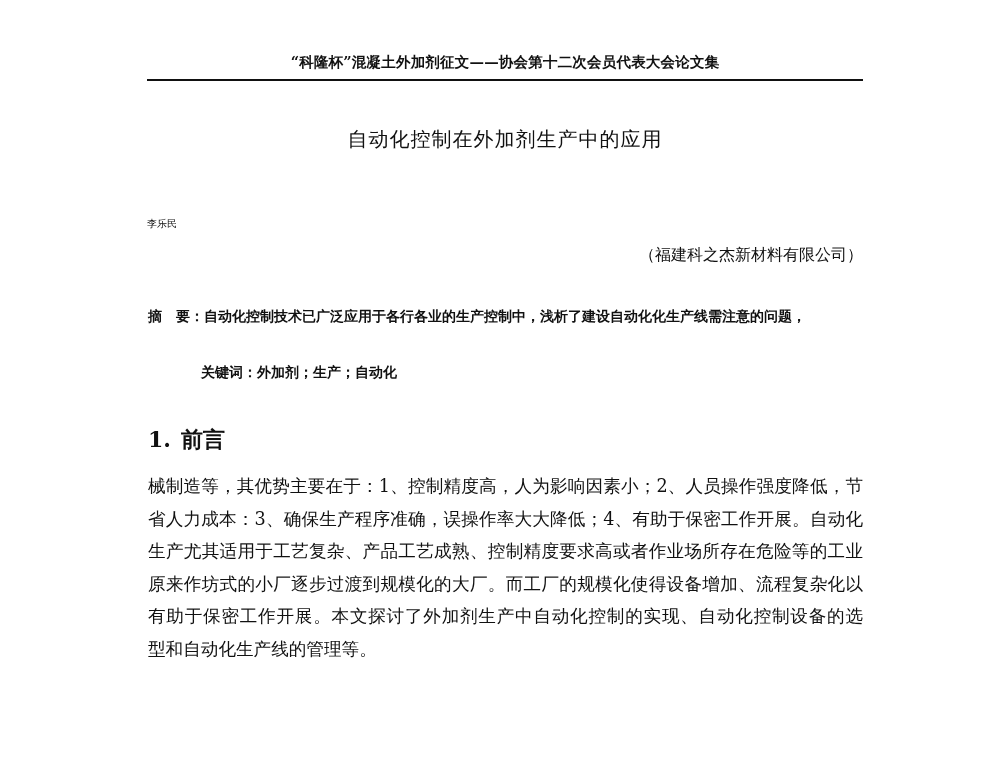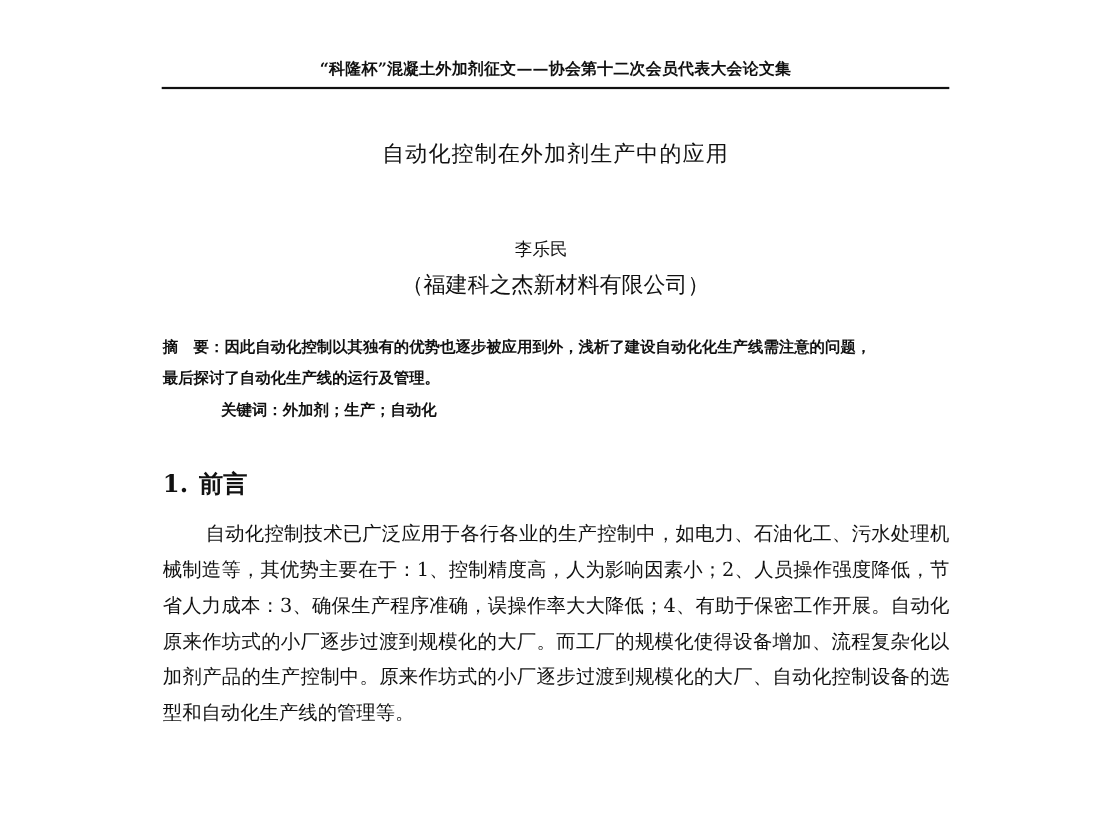--- a/index.html
+++ b/index.html
@@ -15,26 +15,26 @@
   }
   .header-rule {
     position: absolute; left: 147px; top: 79px; width: 716px; height: 0;
     border-top: 2px solid #111;
   }
   .title {
     position: absolute; left: 147px; top: 126px; width: 716px;
     text-align: center; font-size: 20px; letter-spacing: 1px; font-weight: normal;
   }
   .author {
-    position: absolute; left: 134px; top: 217px; width: 716px;
-    text-align: center; font-size: 16px; font-family: "DejaVu Serif", serif;
+    position: absolute; left: 147px; top: 217px; width: 716px;
+    text-align: left; font-size: 10px; font-family: "DejaVu Serif", serif;
   }
   .affiliation {
     position: absolute; left: 147px; top: 245px; width: 716px;
-    text-align: center; font-size: 20px; font-family: "DejaVu Serif", serif;
+    text-align: right; font-size: 16px; font-family: "DejaVu Serif", serif;
   }
   .abstract {
     position: absolute; left: 148px; top: 302px; width: 715px;
     font-size: 14px; line-height: 28px; font-weight: bold; font-family: "DejaVu Serif", serif;
     text-align: justify; text-align-last: left;
   }
   .abstract .label { font-weight: bold; }
   .keywords {
     position: absolute; left: 181px; top: 364px; width: 680px;
     font-size: 14px; font-weight: bold; font-family: "DejaVu Serif", serif; margin-left: 20px;
@@ -60,34 +60,33 @@
 
   <div class="running-header">“科隆杯”混凝土外加剂征文——协会第十二次会员代表大会论文集</div>
   <div class="header-rule"></div>
 
   <h1 class="title" style="margin:0;">自动化控制在外加剂生产中的应用</h1>
 
   <div class="author">李乐民</div>
   <div class="affiliation">（福建科之杰新材料有限公司）</div>
 
   <div class="abstract">
-    <span class="label">摘　要：</span><span>因此自动化控制以其独有的优势也逐步被应用到外，浅析了建设自动化化生产线需注意的问题，</span><br>
-    <span>最后探讨了自动化生产线的运行及管理。</span>
+    <span class="label">摘　要：</span><span>自动化控制技术已广泛应用于各行各业的生产控制中，浅析了建设自动化化生产线需注意的问题，</span><br>
   </div>
 
   <div class="keywords">
     <span>关键词：</span><span>外加剂；生产；自动化</span>
   </div>
 
   <h2 class="section-heading" style="margin:0;text-align:right;">
     <span class="num">1.</span><span class="txt">前言</span>
   </h2>
 
   <div class="body-para" style="text-indent:0;">
-    <span class="ln first">自动化控制技术已广泛应用于各行各业的生产控制中，如电力、石油化工、污水处理机</span>
     <span class="ln">械制造等，其优势主要在于：1、控制精度高，人为影响因素小；2、人员操作强度降低，节</span>
     <span class="ln">省人力成本：3、确保生产程序准确，误操作率大大降低；4、有助于保密工作开展。自动化</span>
+    <span class="ln">生产尤其适用于工艺复杂、产品工艺成熟、控制精度要求高或者作业场所存在危险等的工业</span>
     <span class="ln">原来作坊式的小厂逐步过渡到规模化的大厂。而工厂的规模化使得设备增加、流程复杂化以</span>
-    <span class="ln">加剂产品的生产控制中。原来作坊式的小厂逐步过渡到规模化的大厂、自动化控制设备的选</span>
+    <span class="ln">有助于保密工作开展。本文探讨了外加剂生产中自动化控制的实现、自动化控制设备的选</span>
     <span class="ln" style="text-align-last:left;">型和自动化生产线的管理等。</span>
   </div>
 
 </div>
 
 </body></html>

